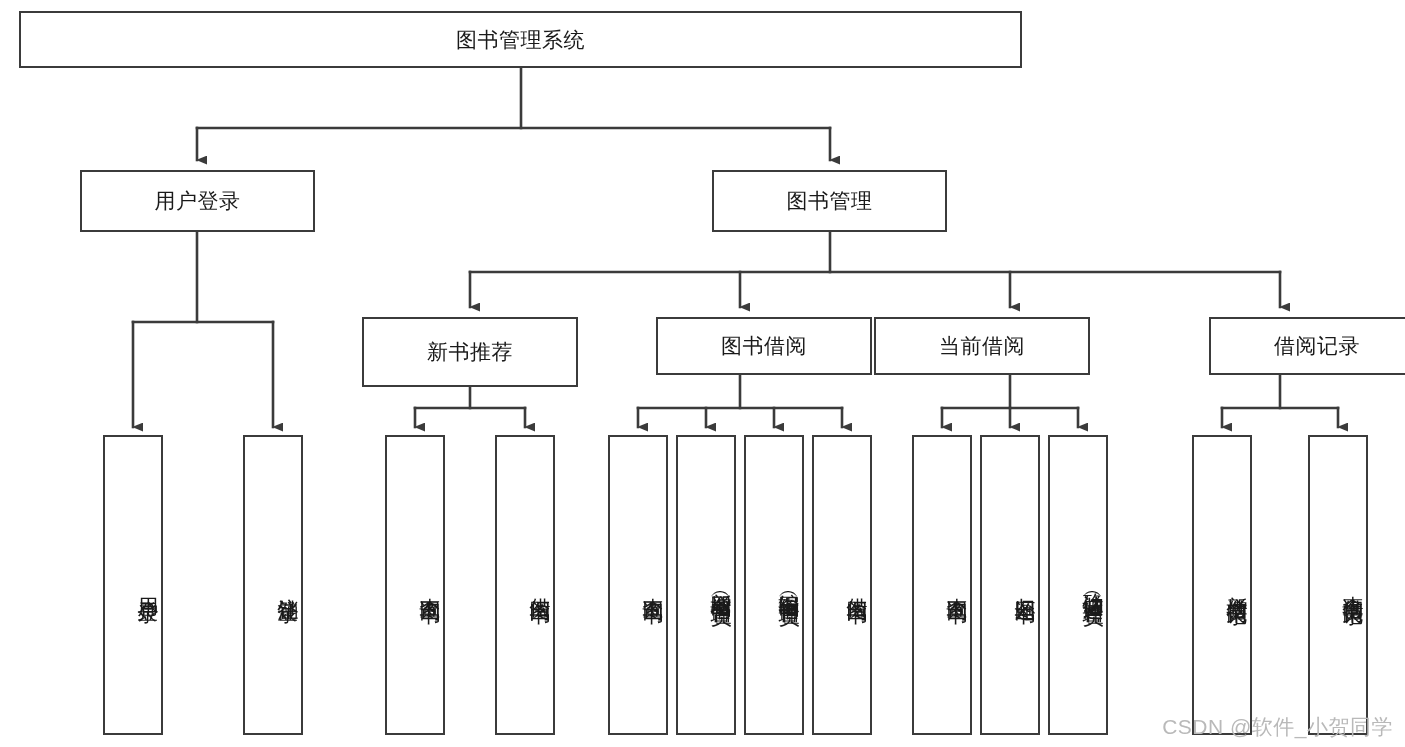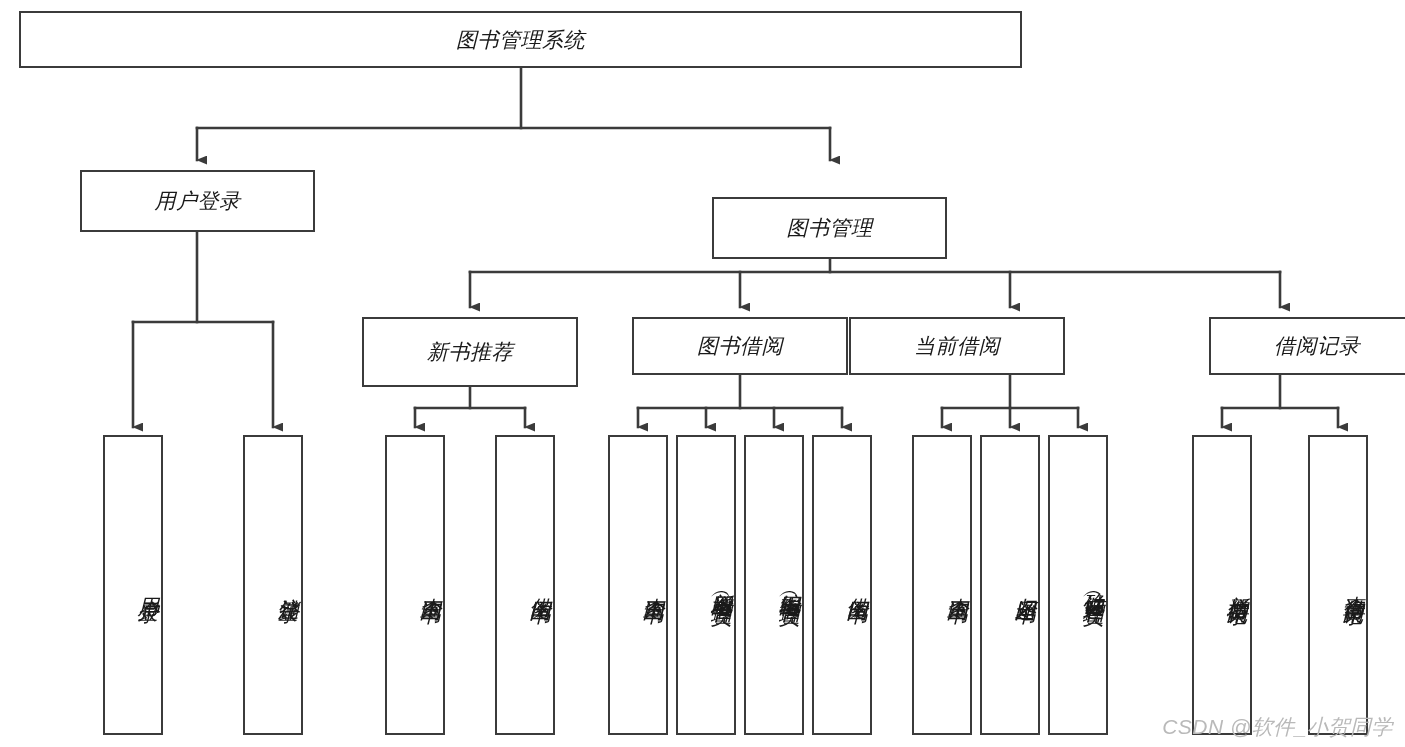--- a/index.html
+++ b/index.html
@@ -10,21 +10,20 @@
   }
   body {
     font-family: "Liberation Sans", "DejaVu Sans", sans-serif;
   }
   #canvas {
     position: relative;
     width: 1405px;
     height: 747px;
     background: #ffffff;
     overflow: hidden;
-    font-style: italic;
   }
   svg#edges {
     position: absolute;
     left: 0;
     top: 0;
     width: 1405px;
     height: 747px;
     pointer-events: none;
   }
   .node {
@@ -122,31 +121,31 @@
     </g>
   </svg>
 
   <div class="node h" style="left:19px; top:11px; width:1003px; height:57px;">
     <span class="lbl">图书管理系统</span>
   </div>
 
   <div class="node h" style="left:80px; top:170px; width:235px; height:62px;">
     <span class="lbl">用户登录</span>
   </div>
-  <div class="node h" style="left:712px; top:170px; width:235px; height:62px;margin-top:27px;">
+  <div class="node h" style="left:712px; top:170px; width:235px; height:62px;">
     <span class="lbl">图书管理</span>
   </div>
 
   <div class="node h" style="left:362px; top:317px; width:216px; height:70px;">
     <span class="lbl">新书推荐</span>
   </div>
-  <div class="node h" style="left:632px; top:317px; width:216px; height:58px;">
+  <div class="node h" style="left:656px; top:317px; width:216px; height:58px;">
     <span class="lbl">图书借阅</span>
   </div>
-  <div class="node h" style="left:849px; top:317px; width:216px; height:58px;">
+  <div class="node h" style="left:874px; top:317px; width:216px; height:58px;">
     <span class="lbl">当前借阅</span>
   </div>
   <div class="node h" style="left:1172px; top:317px; width:216px; height:58px;margin-left:37px;">
     <span class="lbl">借阅记录</span>
   </div>
 
   <div class="node v" style="left:103px; top:435px; width:60px; height:300px;">
     <span class="lbl">用户登录</span>
   </div>
   <div class="node v" style="left:243px; top:435px; width:60px; height:300px;">

